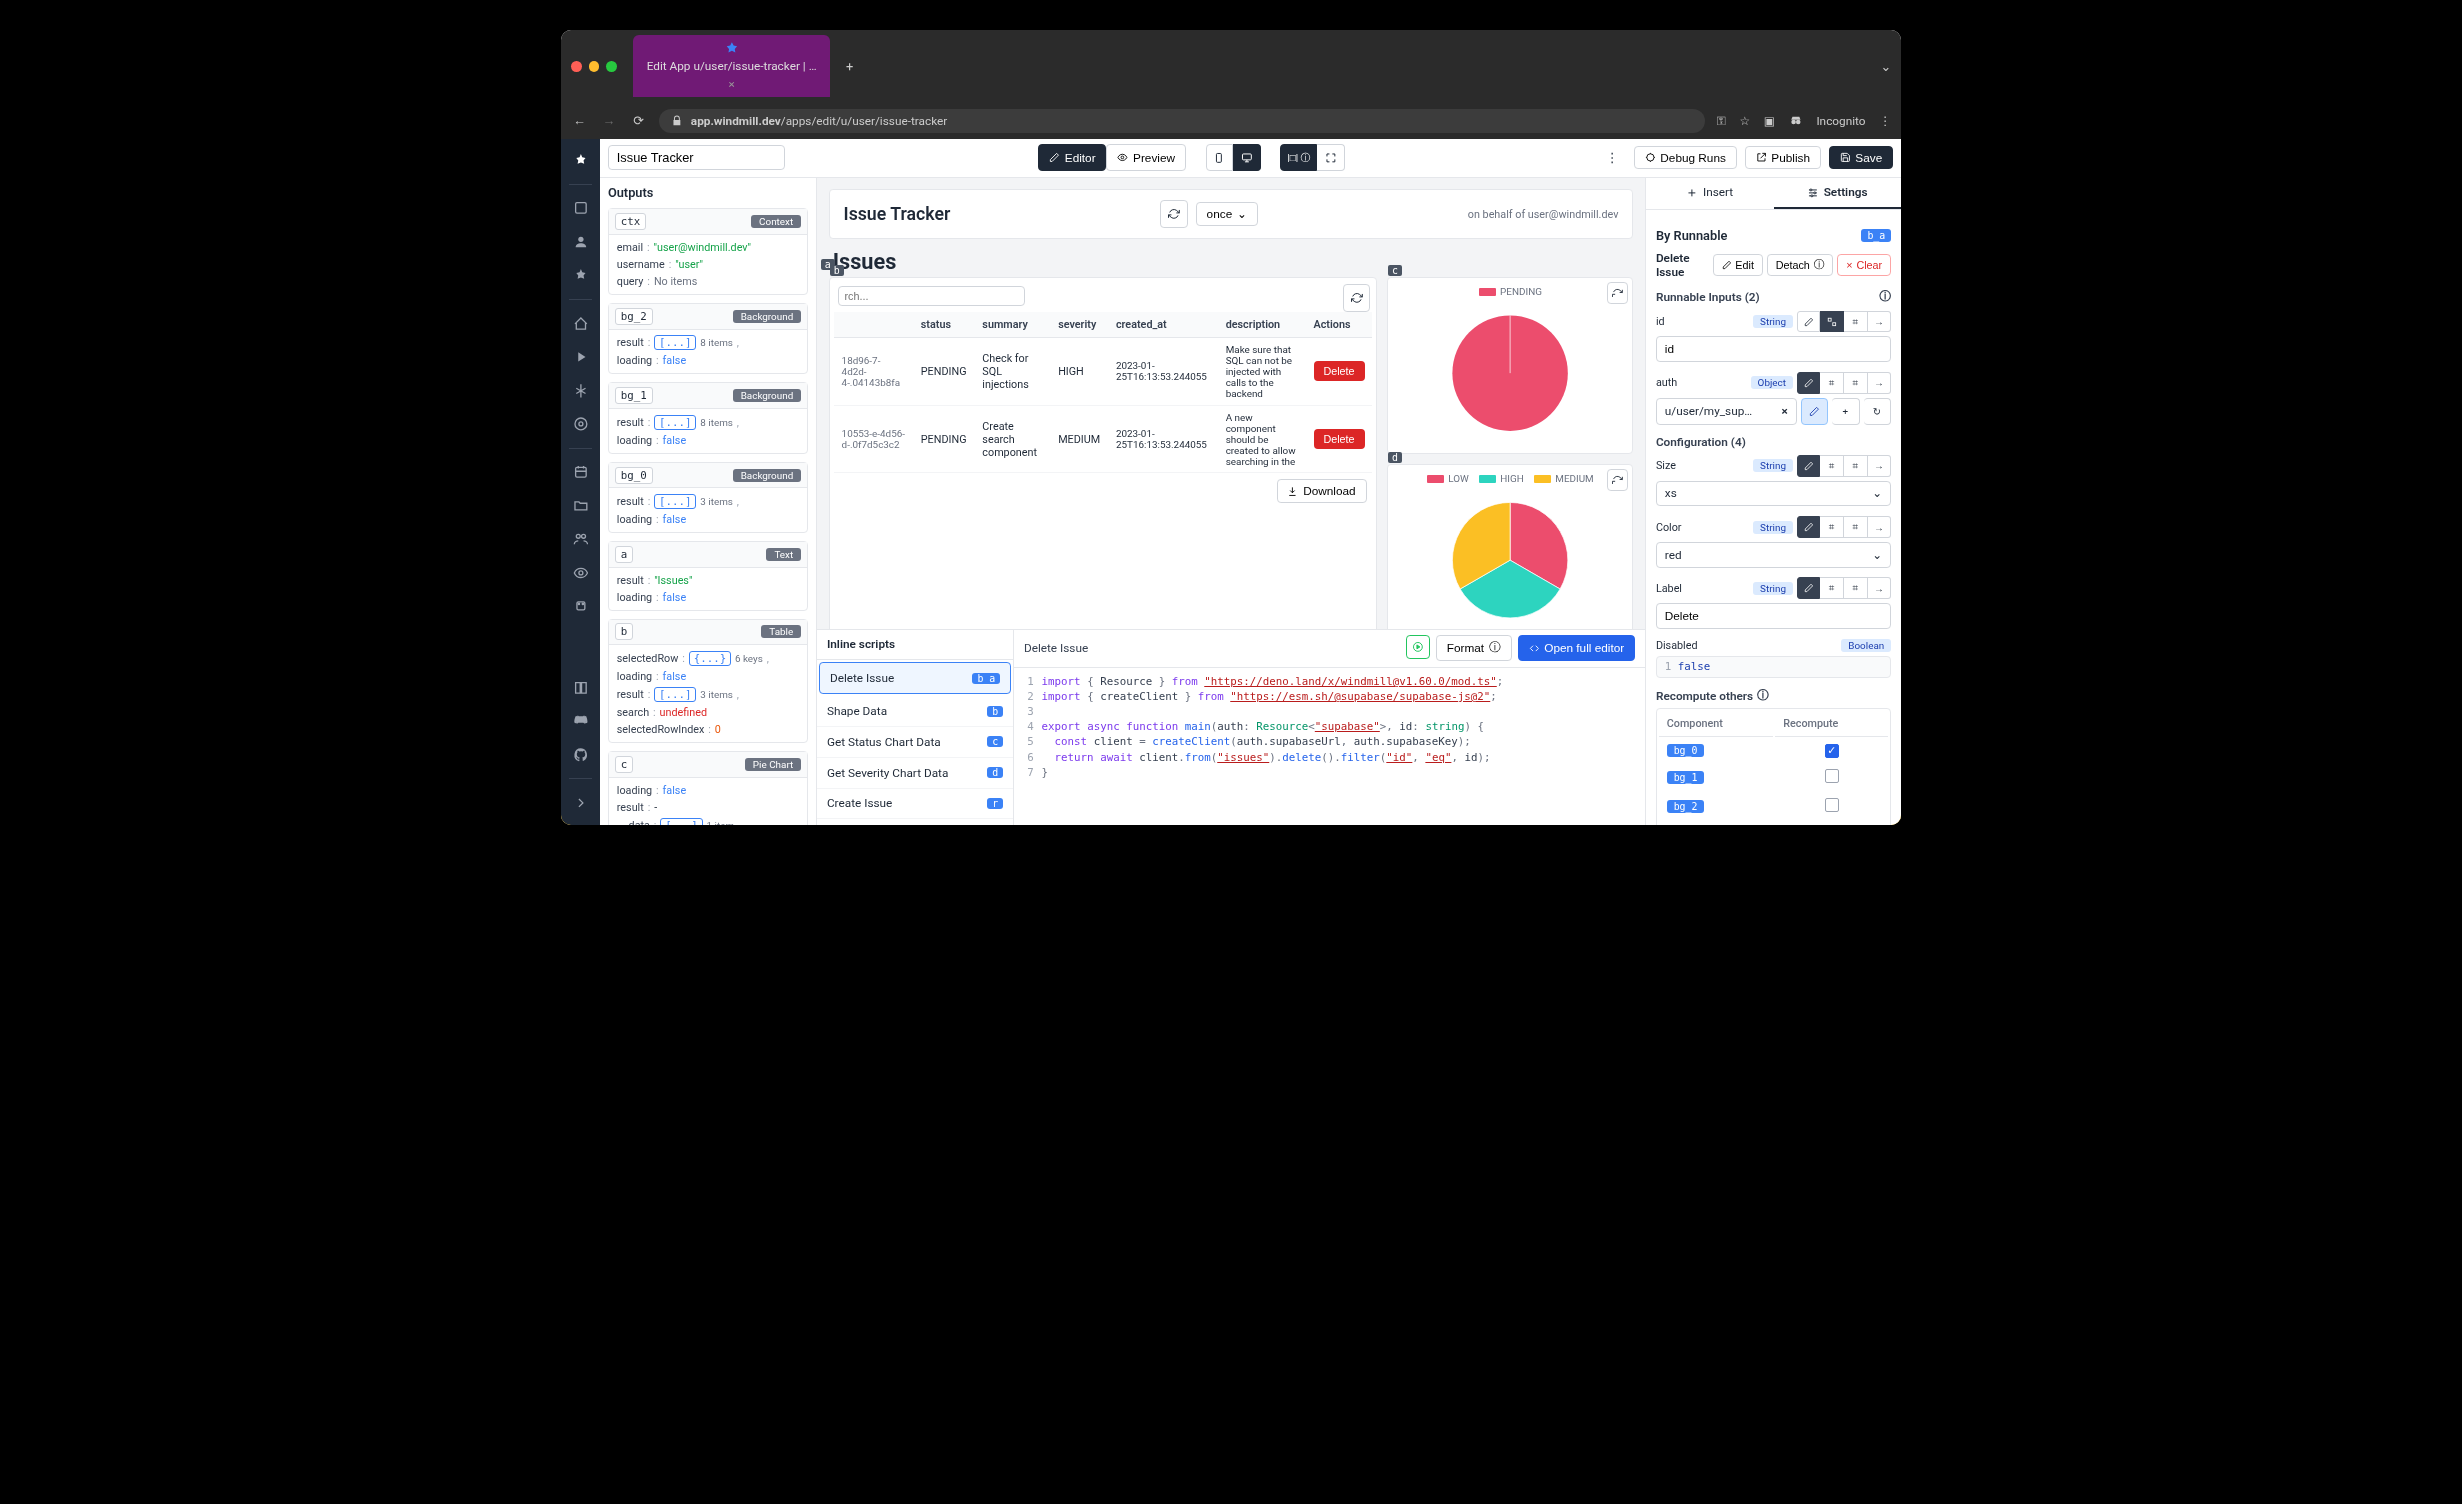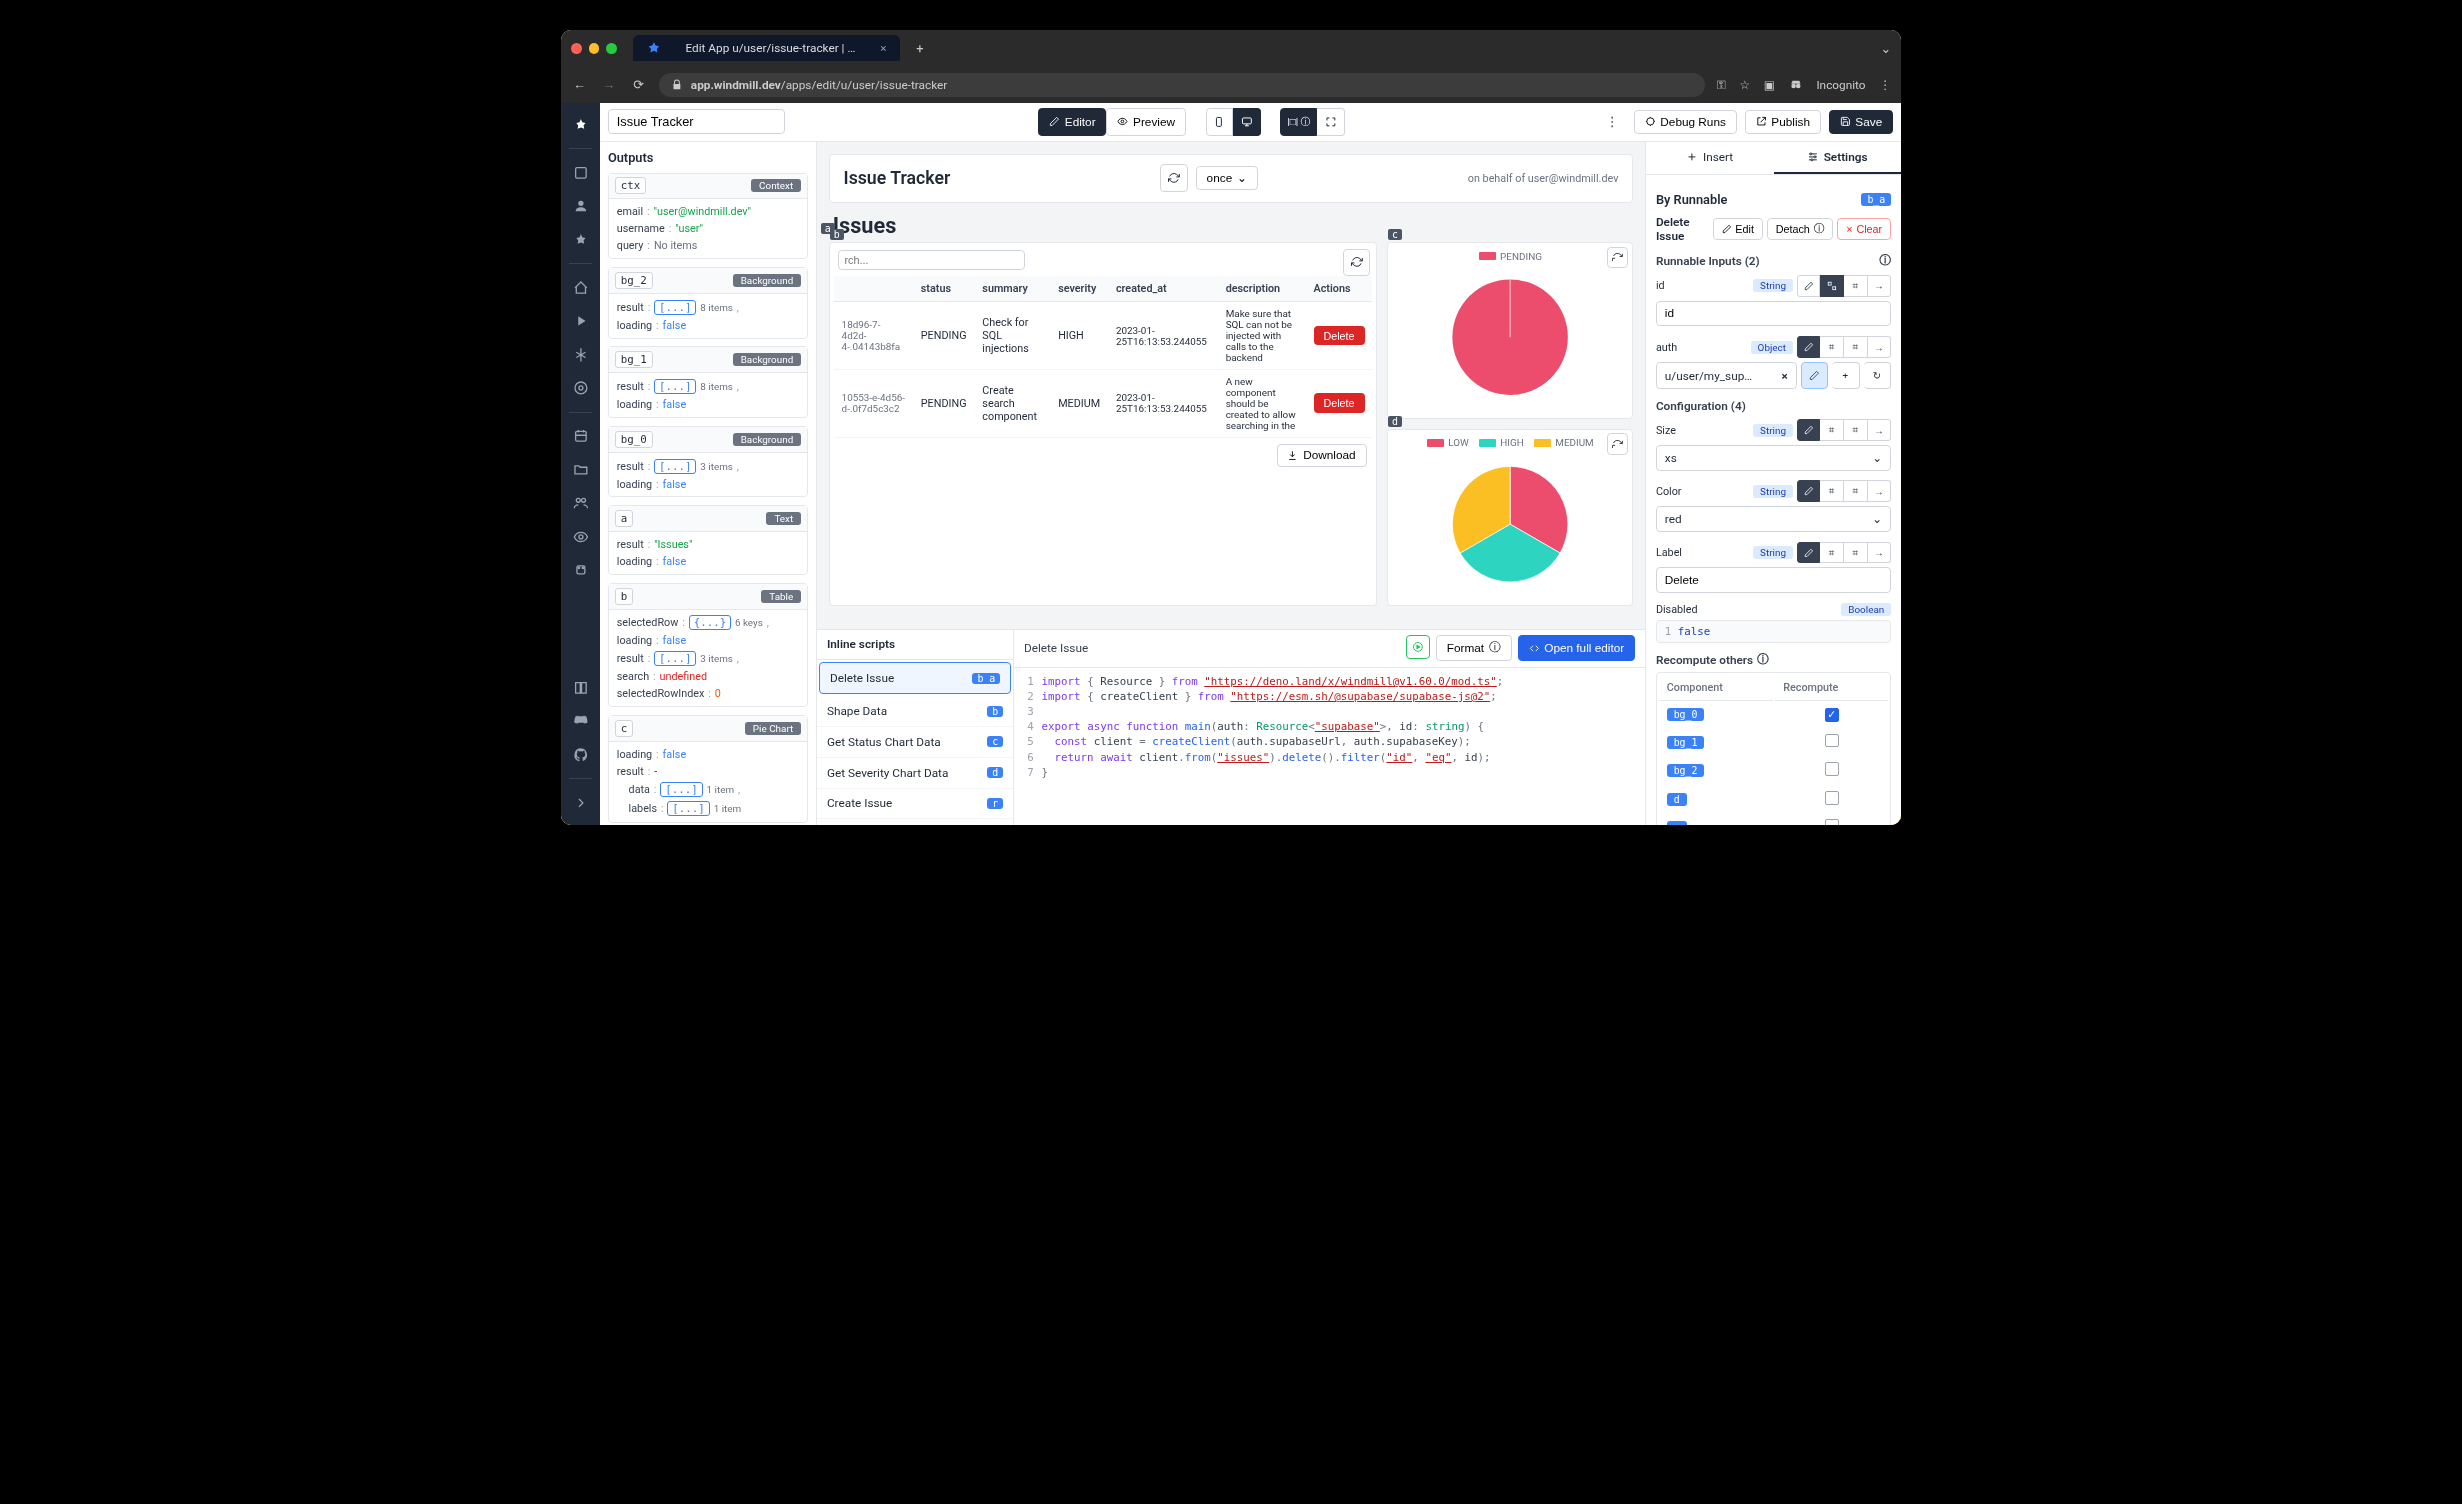--- a/index.html
+++ b/index.html
@@ -5,21 +5,21 @@
 * { box-sizing: border-box; margin: 0; padding: 0; }
 body { font-family: -apple-system, BlinkMacSystemFont, "Segoe UI", Roboto, sans-serif; font-size: 12.8px; background: #000; color: #1f2937; }
 .window { background: #fff; width: 1340px; height: 795px; margin: 29.6px auto; border-radius: 9.9px; overflow: hidden; display: flex; flex-direction: column; box-shadow: 0 19.7px 59px rgba(0,0,0,.5); }
 
 
 .chrome { background: #2b2b2b; }
 .titlebar { display: flex; align-items: center; padding: 5.9px 9.9px; gap: 7.9px; }
 .traffic { display: flex; gap: 6.9px; margin-right: 7.9px; }
 .dot { width: 10.8px; height: 10.8px; border-radius: 50%; }
 .dot.red { background: #ff5f56; } .dot.yellow { background: #ffbd2e; } .dot.green { background: #27c93f; }
-.tab { background: #0f172a; color: #ddd; padding: 5.9px 13.8px; border-radius: 5.9px 5.9px 0 0; display: flex; align-items: center; gap: 25px; font-size: 11.8px; }
+.tab { background: #701a75; color: #ddd; padding: 5.9px 13.8px; border-radius: 5.9px 5.9px 0 0; display: flex; align-items: center; gap: 4px; font-size: 11.8px; flex-direction: column; }
 .tab .favicon { width: 13.8px; height: 13.8px; }
 .tab .close { color: #999; }
 .new-tab { color: #ccc; padding: 3.9px 7.9px; }
 .addrbar { display: flex; align-items: center; padding: 5.9px 9.9px; gap: 11.8px; }
 .navbtn { color: #ccc; width: 17.7px; text-align: center; }
 .url { flex: 1; background: #3c3c3c; border-radius: 13.8px; padding: 4.9px 11.8px; color: #ccc; display: flex; align-items: center; gap: 7.9px; font-size: 11.8px; }
 .chrome-right { display: flex; align-items: center; gap: 13.8px; color: #ccc; font-size: 11.8px; }
 
 
 .app { flex: 1; display: flex; background: #eab308; overflow: hidden; }

